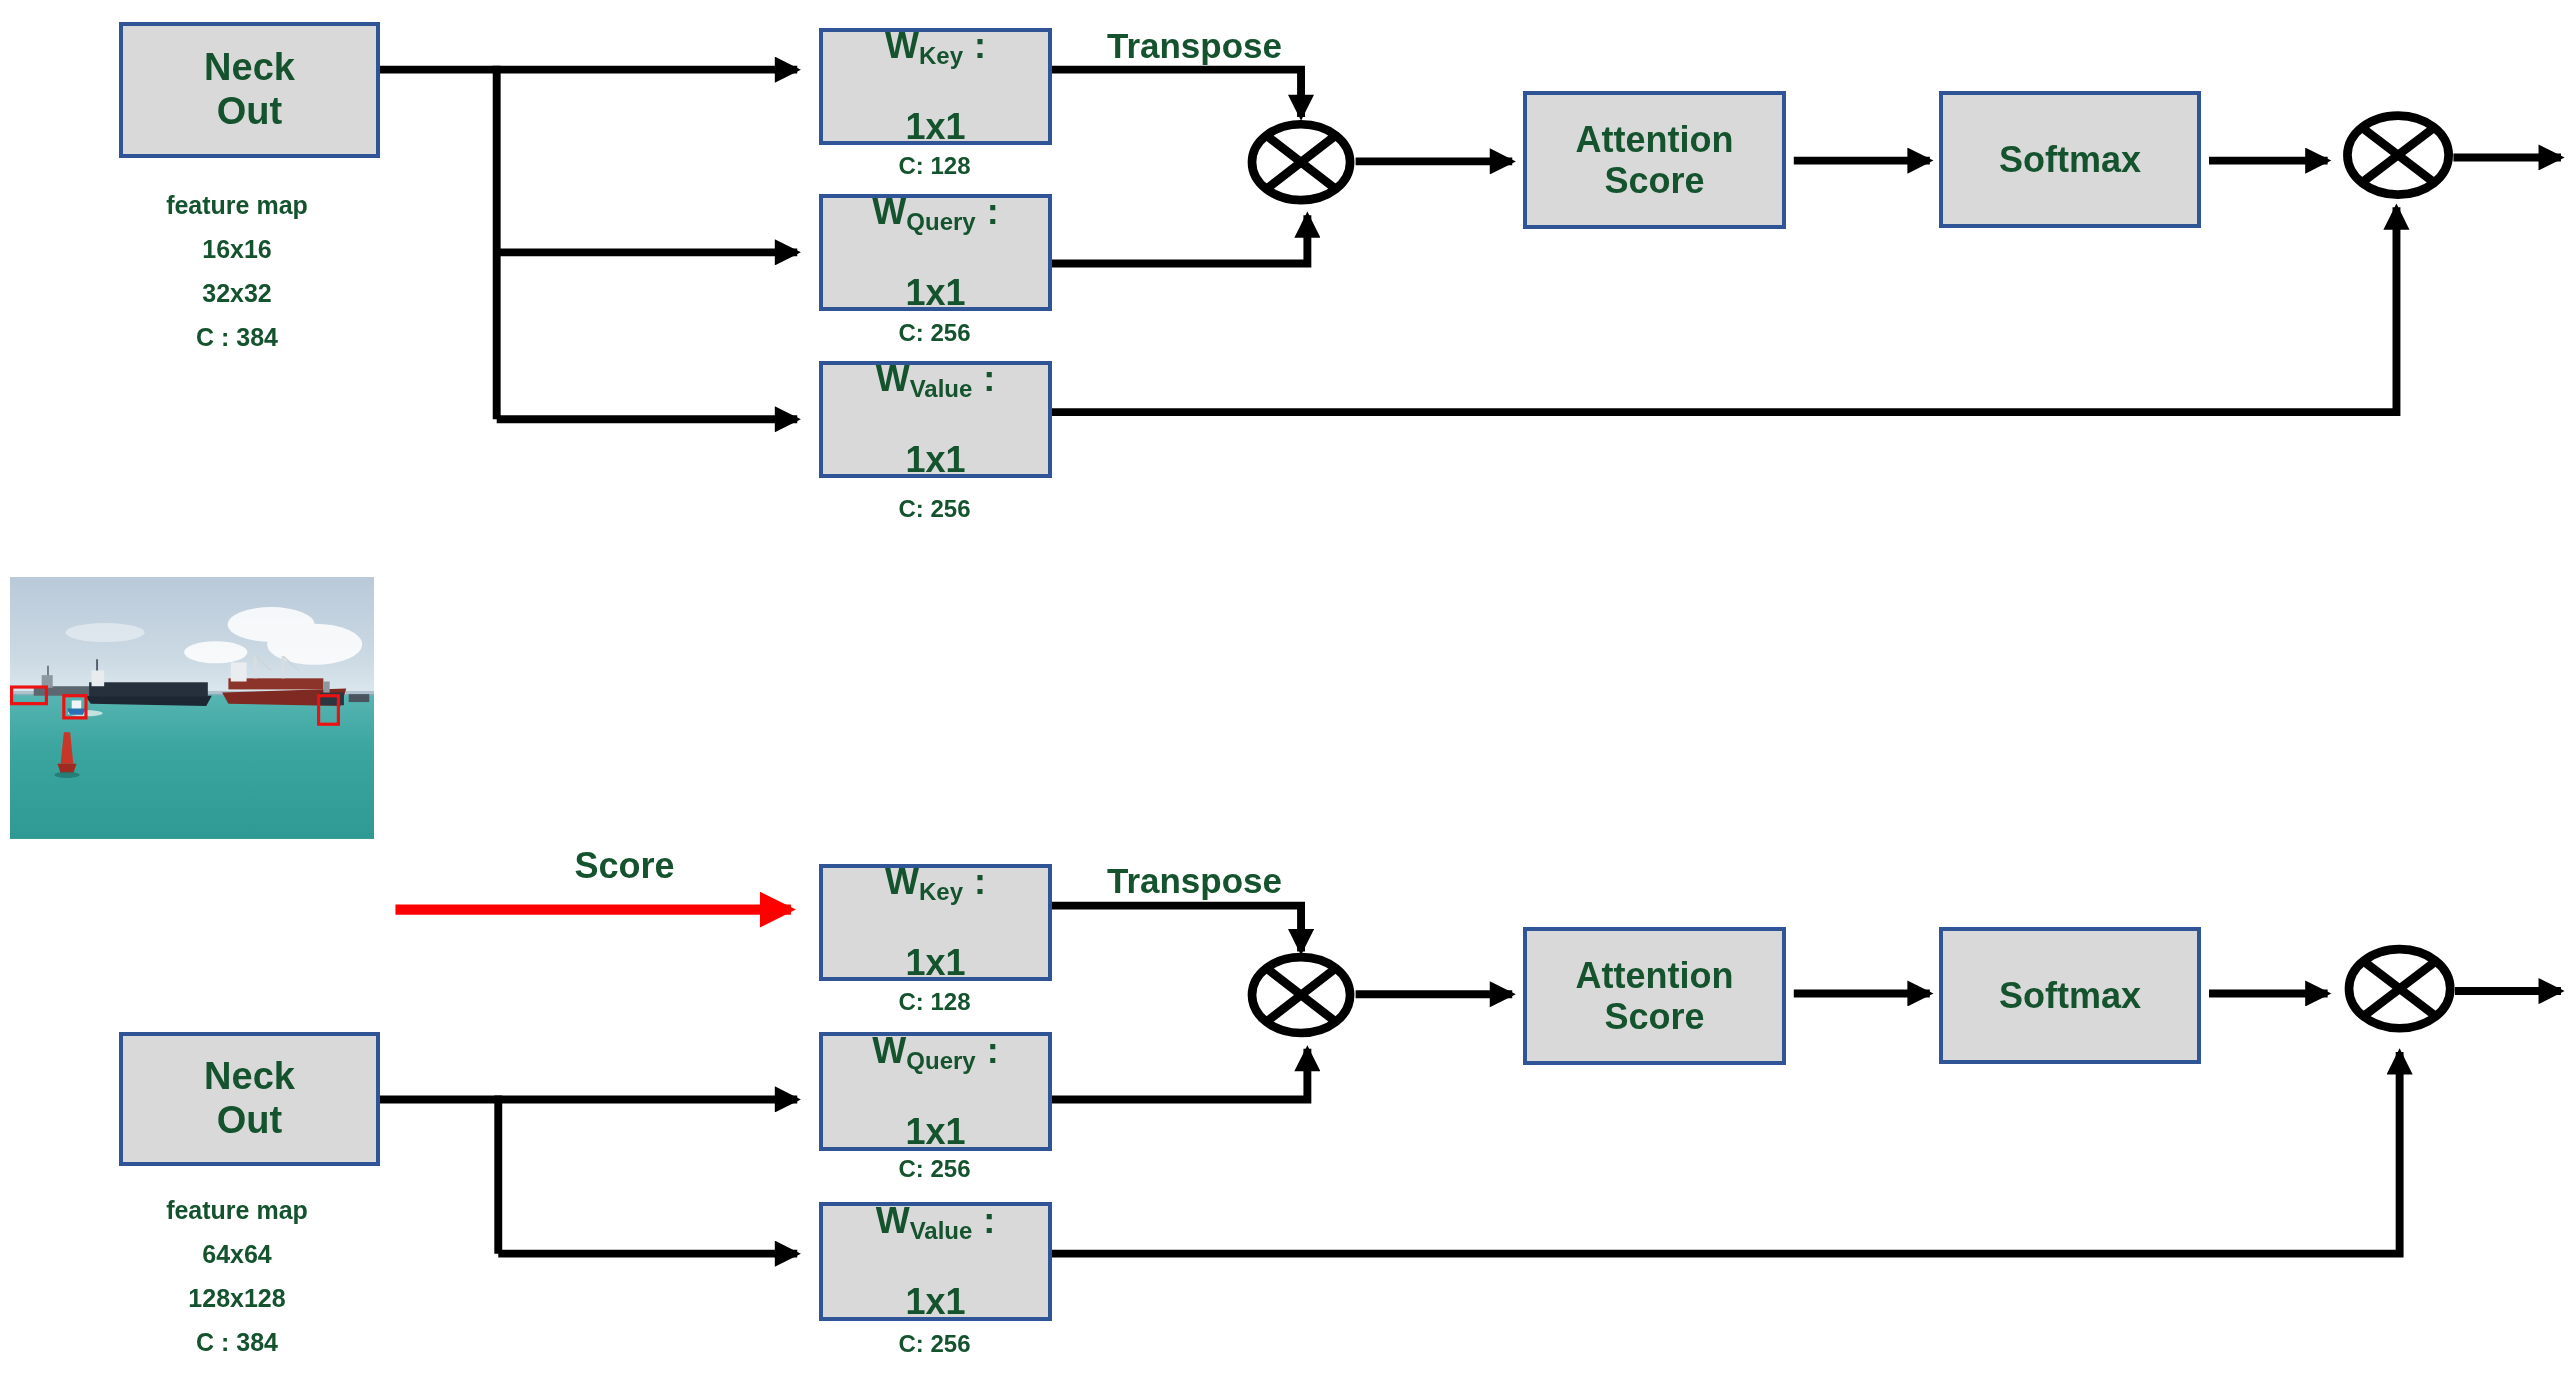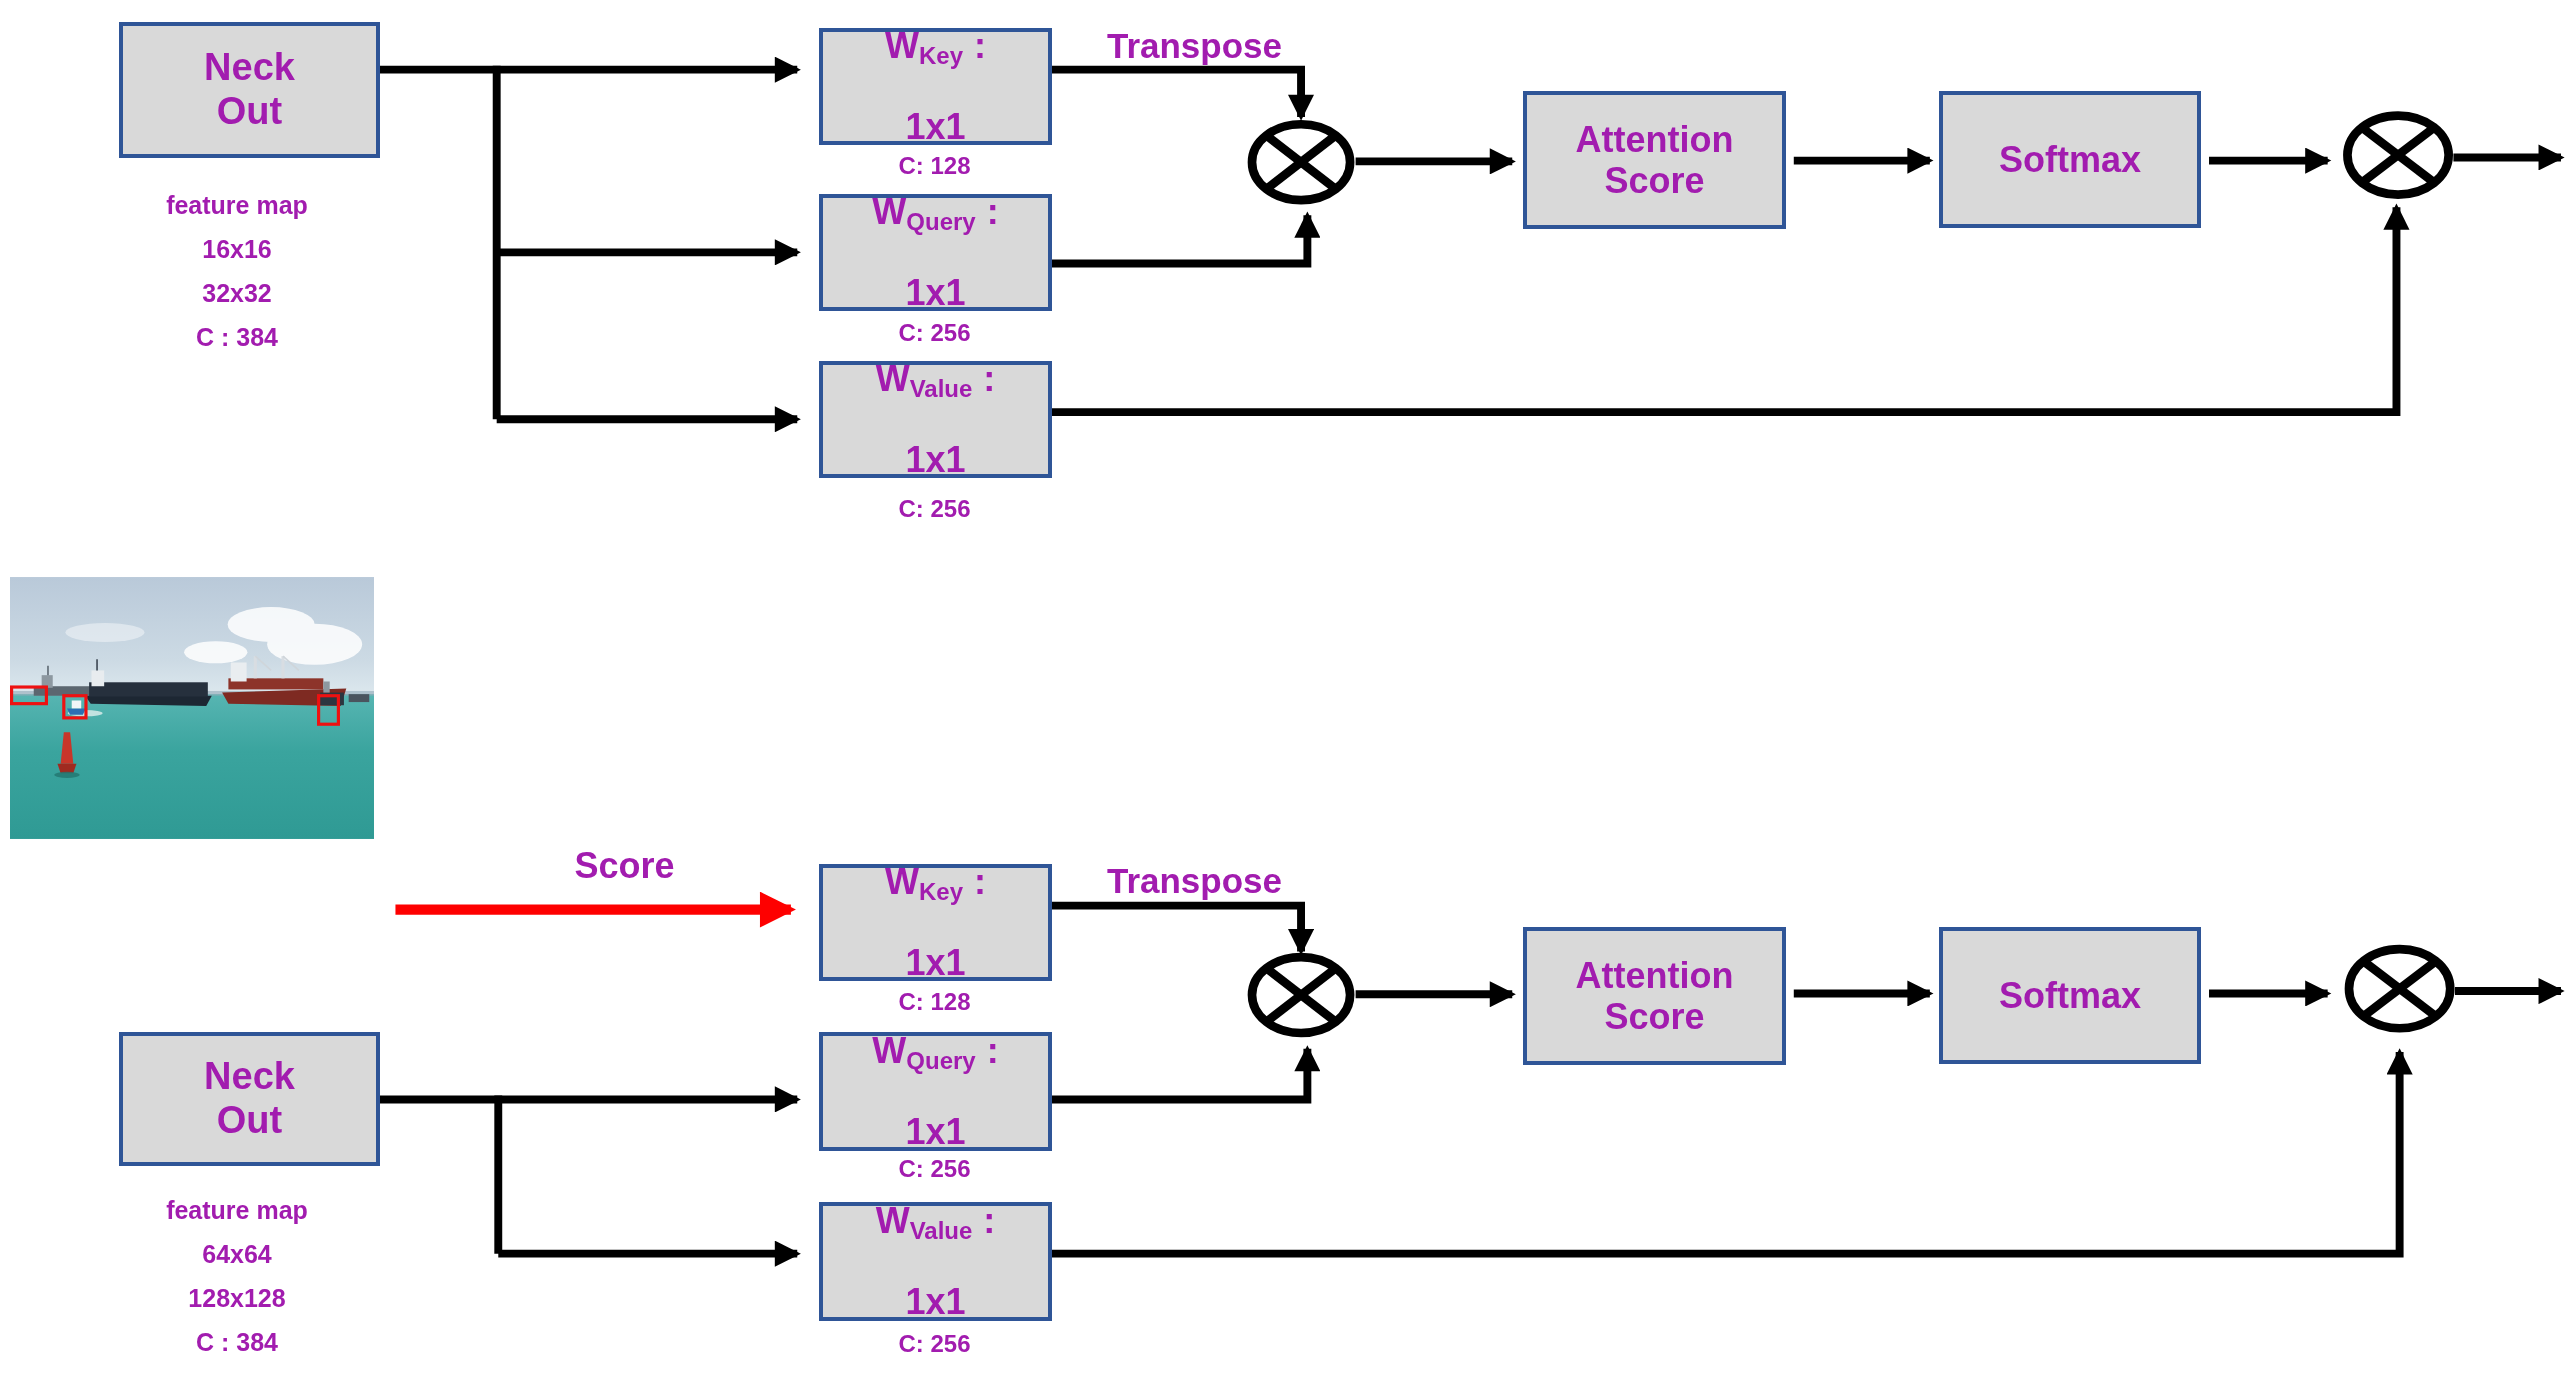--- a/index.html
+++ b/index.html
@@ -1,17 +1,17 @@
 <!DOCTYPE html>
 <html style="font-size:12.7px"><head>
 <meta charset="utf-8">
 <style>
   html,body{margin:0;padding:0;background:#ffffff;}
   #canvas{position:relative;width:2576px;height:1385px;background:#ffffff;overflow:hidden;
-          font-family:"Liberation Sans",sans-serif;font-weight:bold;color:#a21caf;}
+          font-family:"Liberation Sans",sans-serif;font-weight:bold;color:#14532d;}
   #wires{position:absolute;left:0;top:0;}
   .box{position:absolute;background:#d9d9d9;border:4px solid #2f5597;box-sizing:border-box;
        display:flex;flex-direction:column;align-items:center;justify-content:center;
        text-align:center;line-height:1.15;}
   .box.big{font-size:38px;}
   .wbox{font-size:36px;gap:36px;}
   .wbox sub{font-size:24px;vertical-align:-6.3px;}
   .wbox .colon{margin-left:11px;}
   .lbl{position:absolute;text-align:center;white-space:nowrap;}
   .clabel{font-size:24px;width:237px;}

